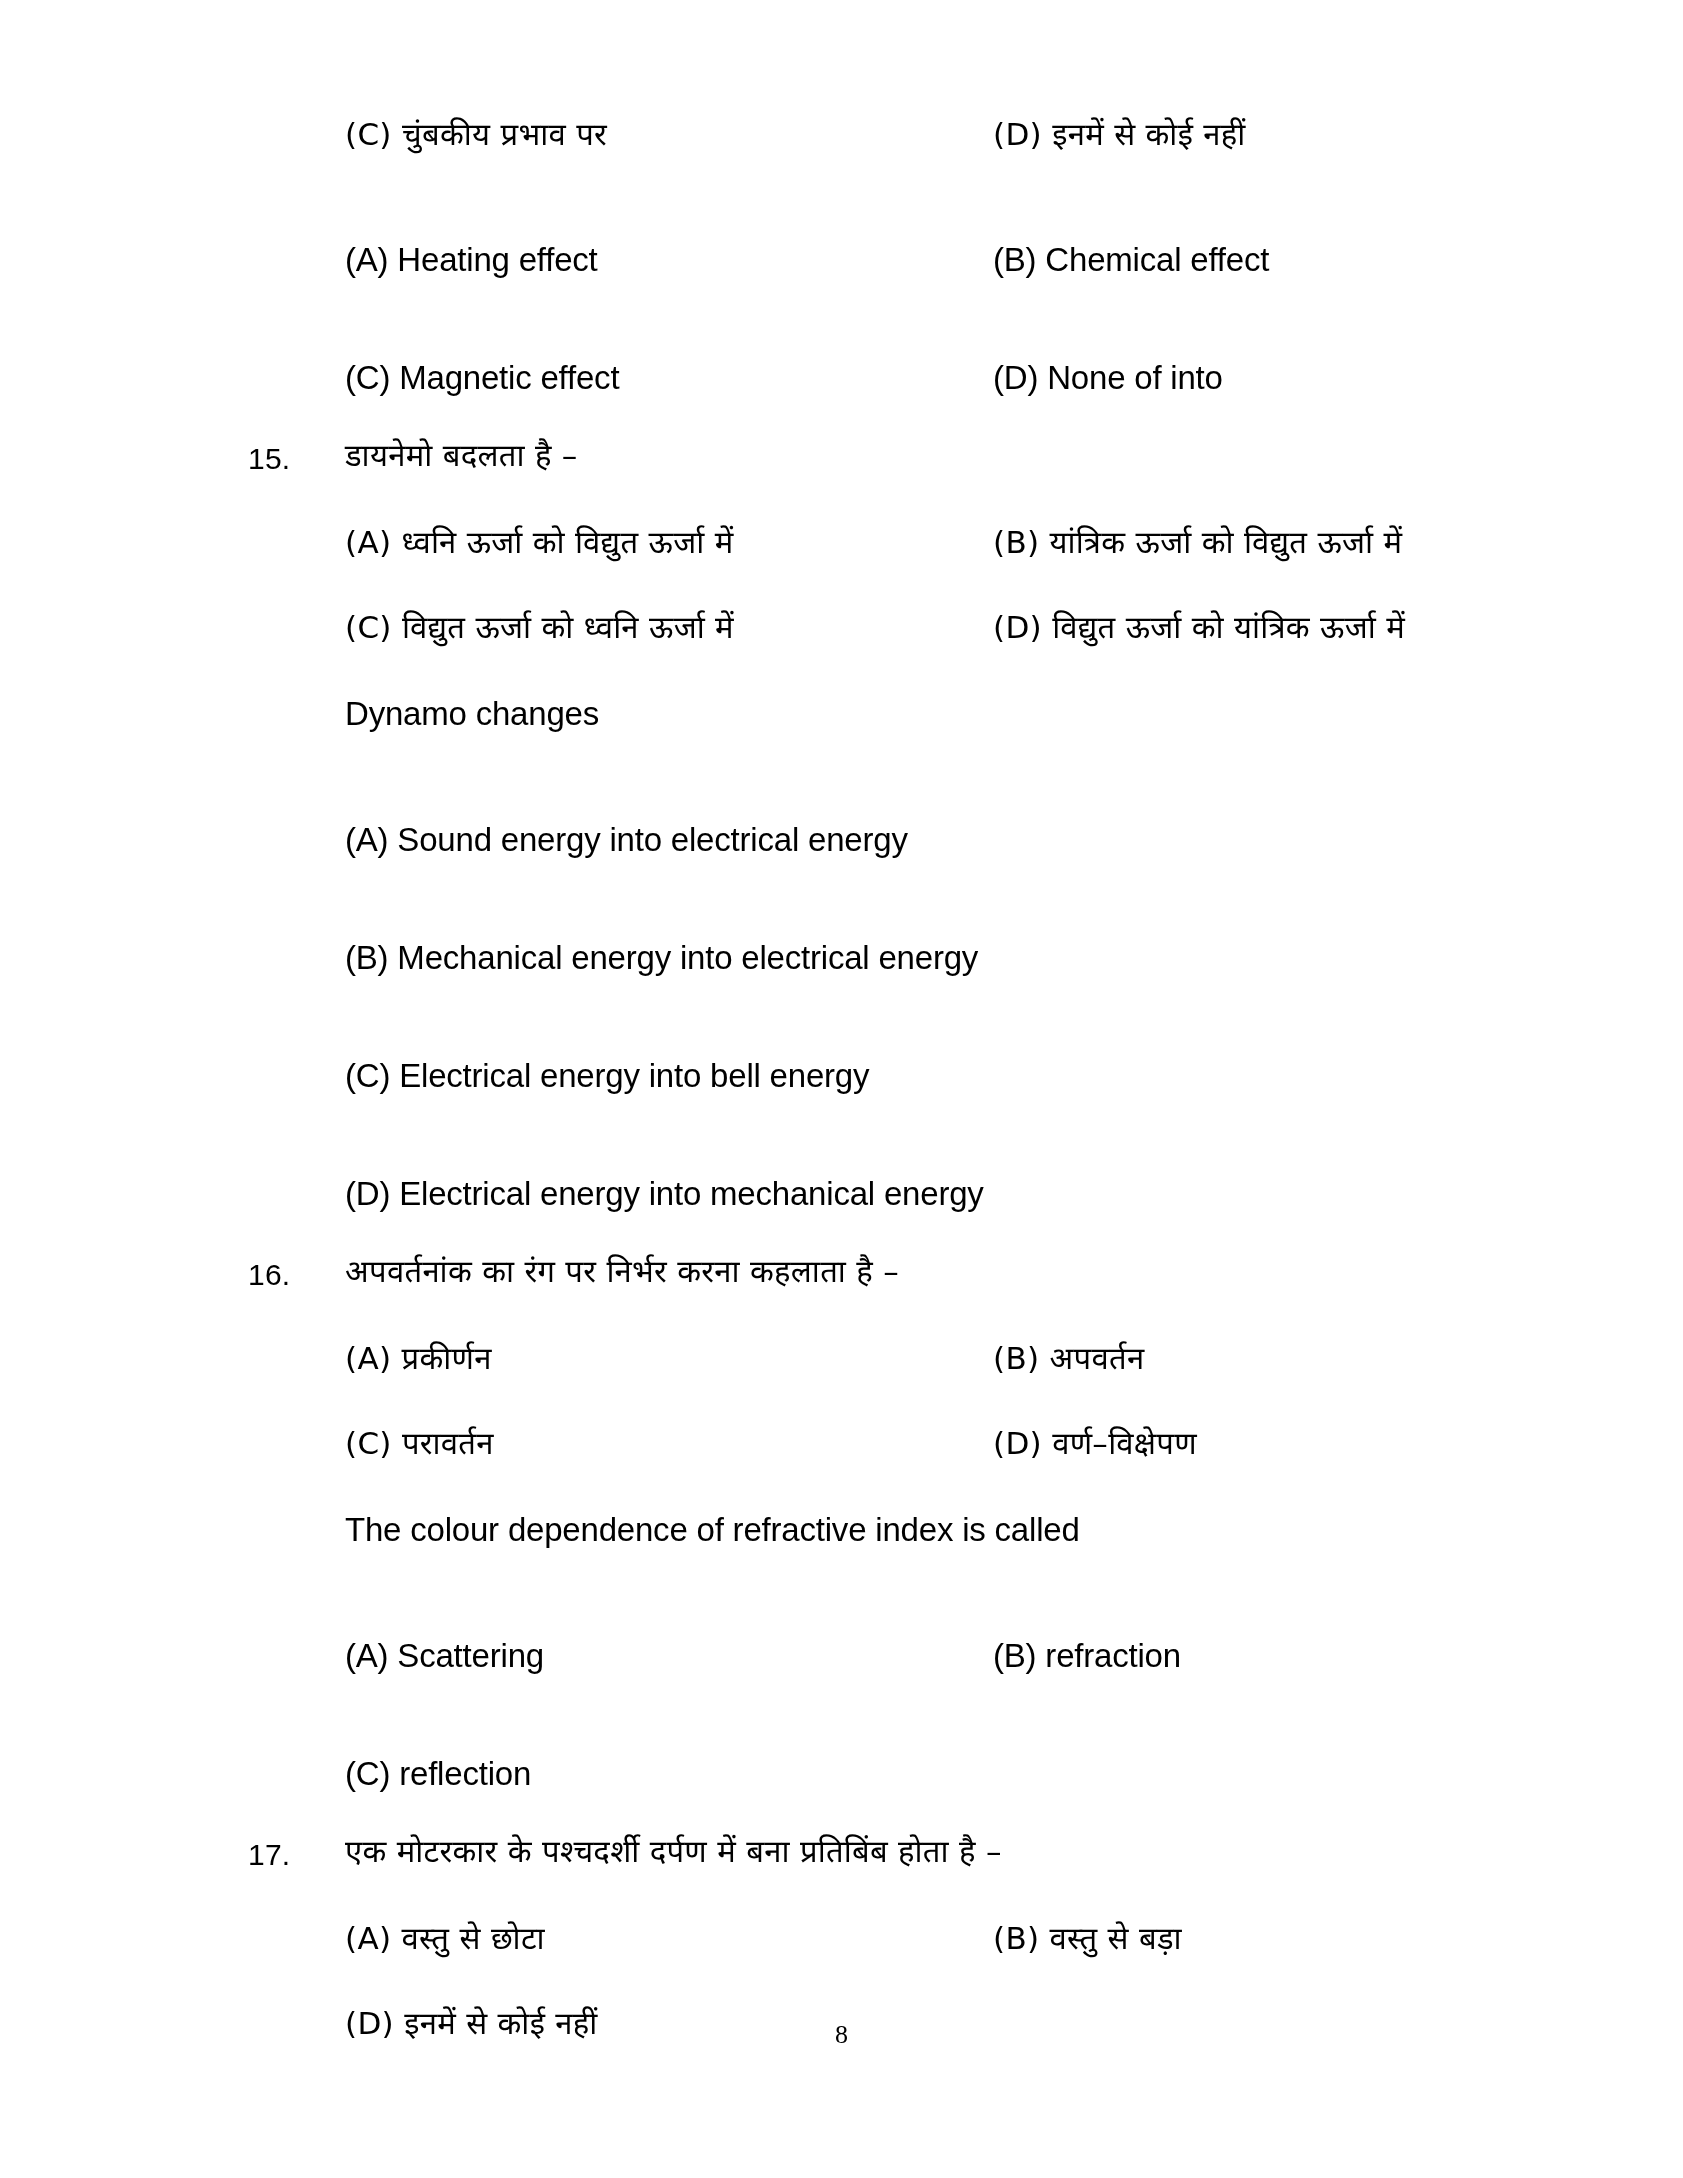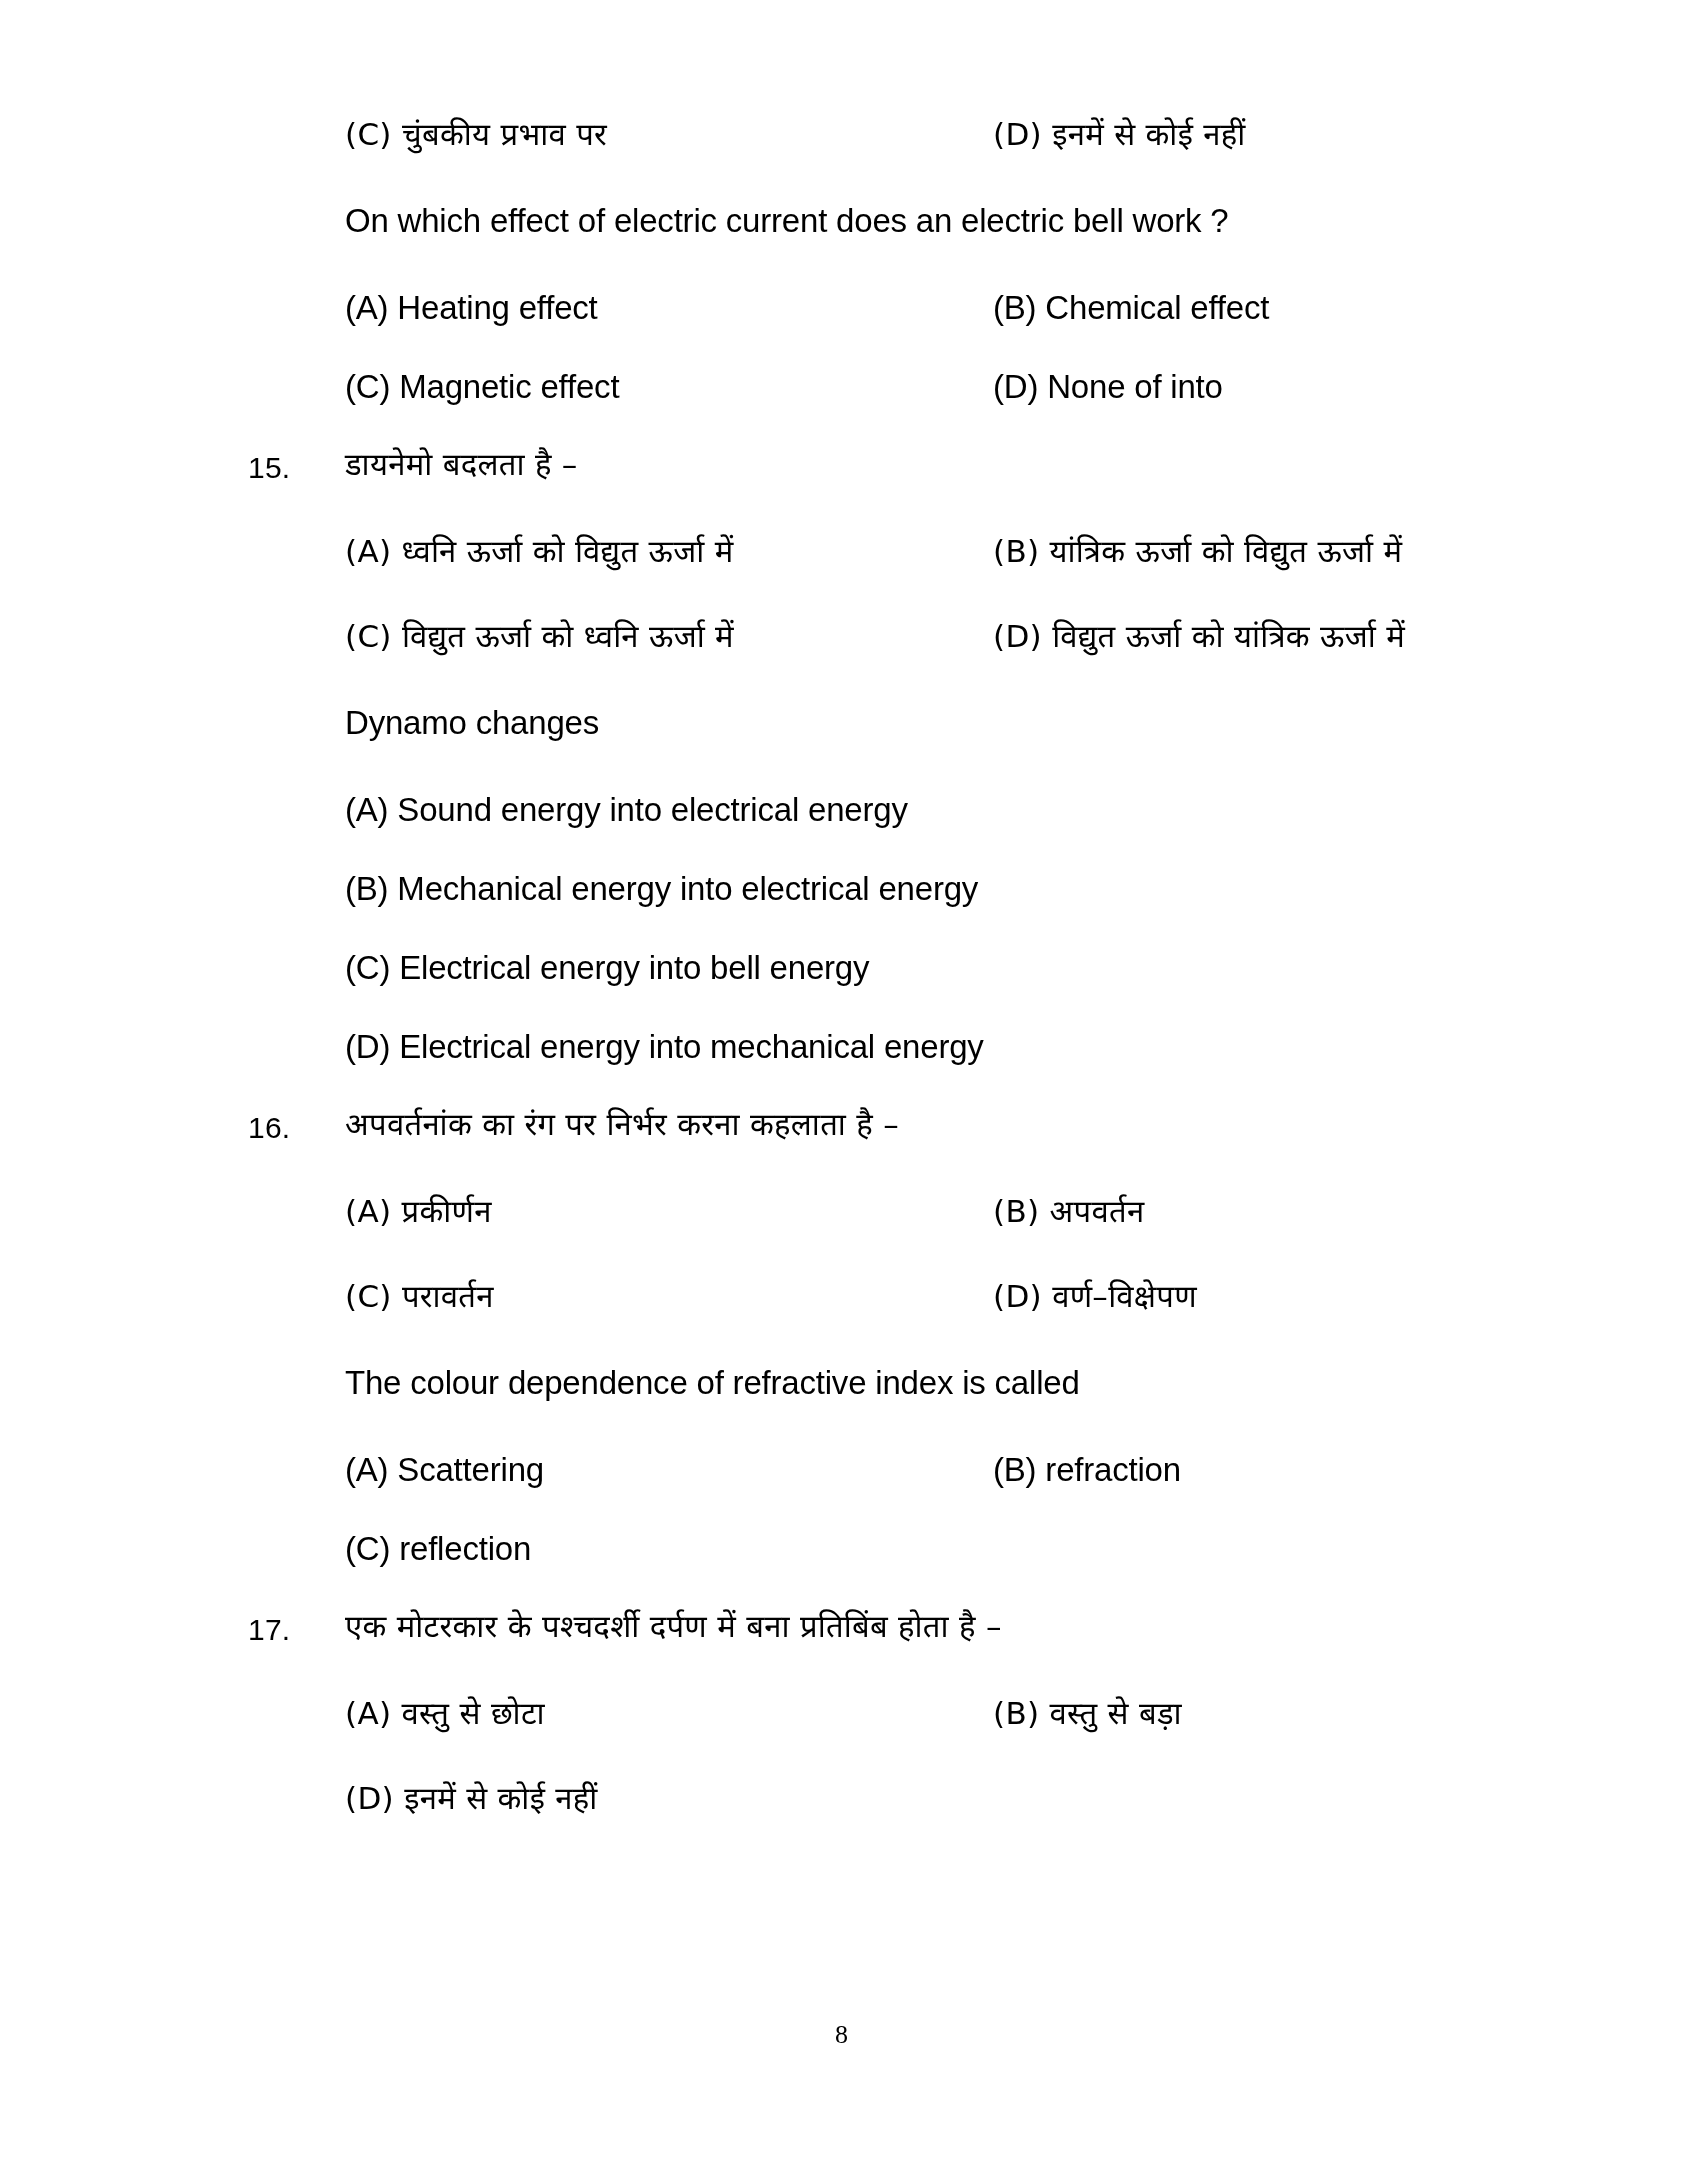--- a/index.html
+++ b/index.html
@@ -88,21 +88,21 @@
   }
   .optlabel {
     display: inline;
   }
 
   
   .block {
     margin-left: 97px;
   }
   .ln-h  { height: 85px; }   
-  .ln-e  { height: 79px; }   
+  .ln-e  { height: 79px; margin-top: 39px; }   
   .ln-q  { height: 87px; }   
 
   .pagenum {
     position: absolute;
     left: 0;
     top: 2020px;
     width: 1683px;
     text-align: center;
     font-size: 26px;
     font-family: "Liberation Serif", serif;
@@ -119,25 +119,20 @@
       <div class="optrow ln-h">
         <div class="optcol">
           <span class="opt qtext hindi"><span class="optlabel">(C)</span>&nbsp;<span>चुंबकीय प्रभाव पर</span></span>
         </div>
         <div class="optcol">
           <span class="opt qtext hindi"><span class="optlabel">(D)</span>&nbsp;<span>इनमें से कोई नहीं</span></span>
         </div>
       </div>
     </div>
 
-    <div class="block">
-      <div class="ln-q">
-        <span class="qtext eng">On which effect of electric current does an electric bell work ?</span>
-      </div>
-    </div>
 
     <div class="block">
       <div class="optrow ln-e">
         <div class="optcol">
           <span class="opt qtext eng"><span class="optlabel">(A)</span>&nbsp;<span>Heating effect</span></span>
         </div>
         <div class="optcol">
           <span class="opt qtext eng"><span class="optlabel">(B)</span>&nbsp;<span>Chemical effect</span></span>
         </div>
       </div>

